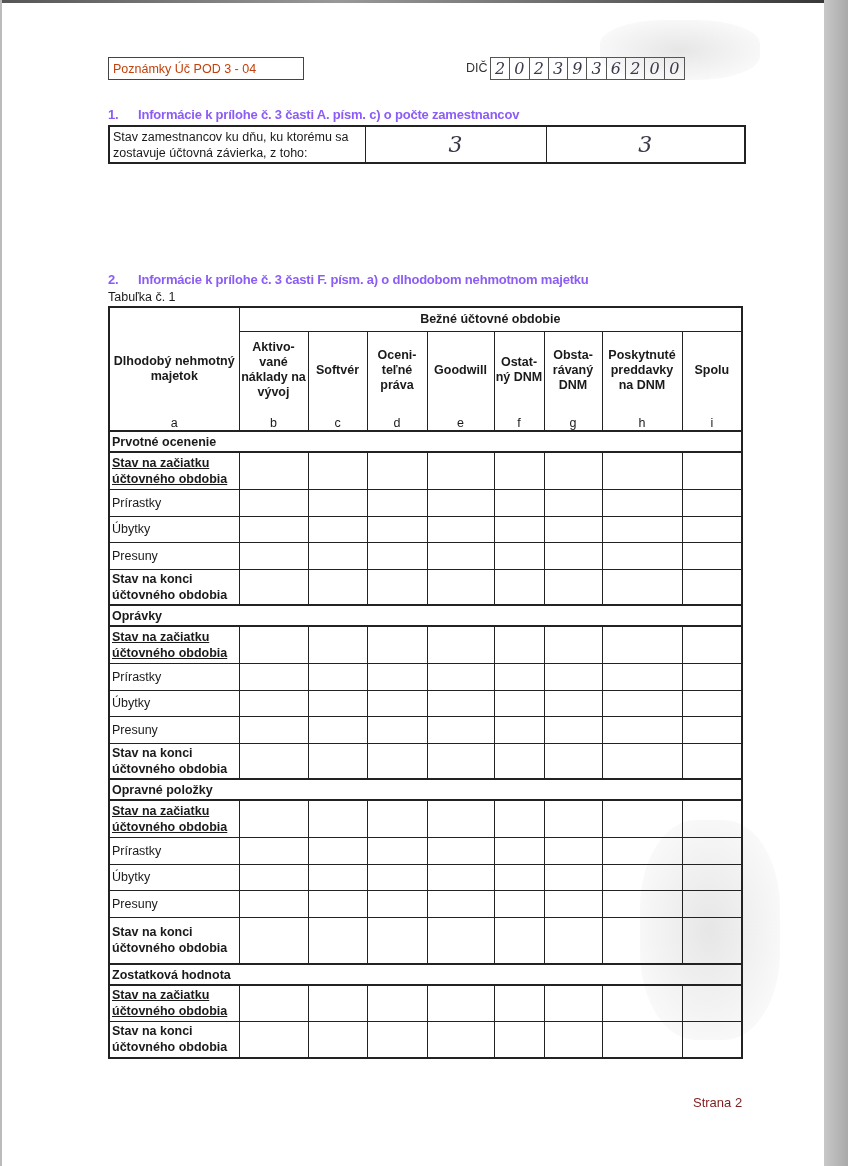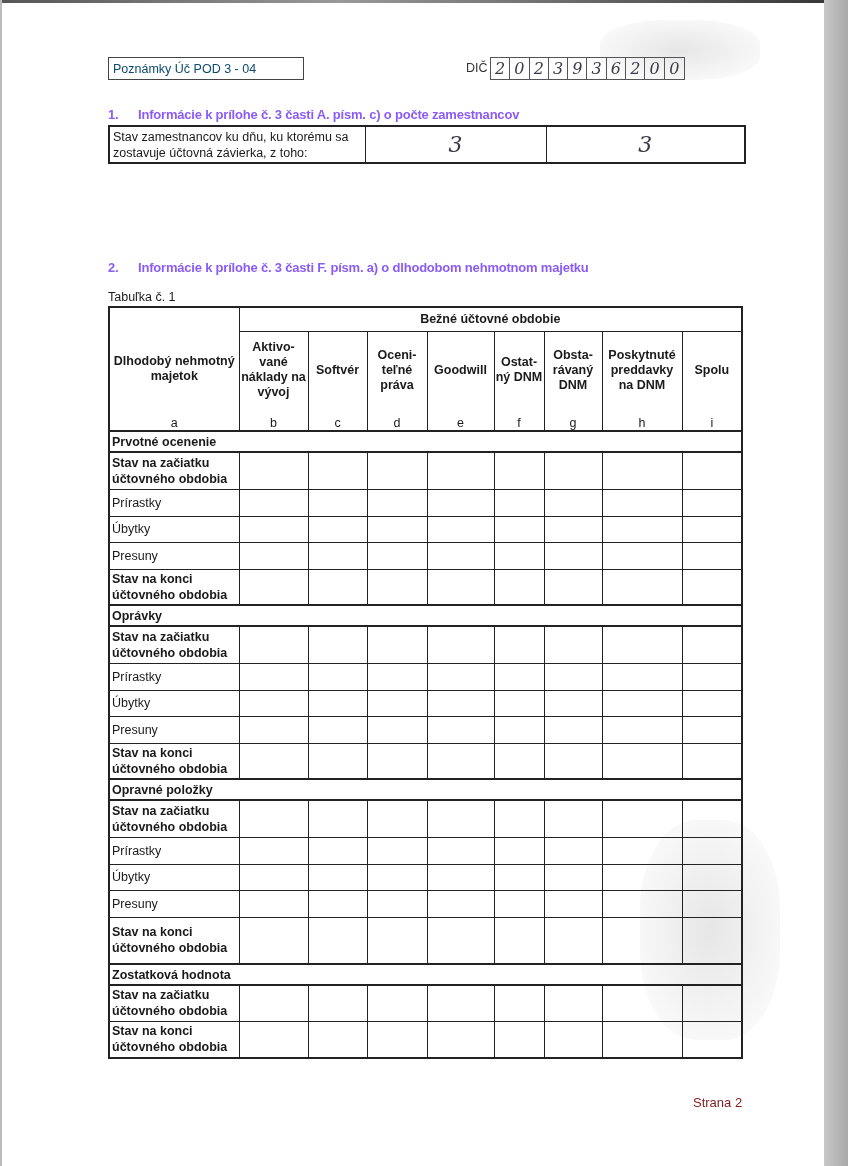--- a/index.html
+++ b/index.html
@@ -3,21 +3,21 @@
 <meta charset="utf-8">
 <style>
   * { box-sizing: border-box; margin: 0; padding: 0; }
   html, body { width: 848px; height: 1166px; background: #ffffff; overflow: hidden; }
   body { position: relative; font-family: "Liberation Sans", sans-serif; color: #1a1a1a; }
   .page-edge-top { position: absolute; left: 0; top: 0; width: 848px; height: 3px; background: linear-gradient(90deg,#555 0%,#999 40%,#666 70%,#333 100%); }
   .page-edge-left { position: absolute; left: 0; top: 0; width: 2px; height: 1166px; background: #bbb; }
   .page-shadow-right { position: absolute; left: 824px; top: 0; width: 24px; height: 1166px; background: linear-gradient(90deg,#c8c8c8,#a9a9a9); }
   .smudge { position: absolute; border-radius: 40%; background: radial-gradient(ellipse at center, rgba(200,200,200,0.45), rgba(255,255,255,0)); pointer-events: none; }
 
-  .form-label-box { position: absolute; left: 108px; top: 57px; width: 196px; height: 23px; border: 1px solid #444; font-size: 12.5px; padding: 4px 0 0 4px; color: #0c4a6e; }
+  .form-label-box { position: absolute; left: 108px; top: 57px; width: 196px; height: 23px; border: 1px solid #444; font-size: 12.5px; padding: 4px 0 0 4px; color: #c2410c; }
   .dic-label { position: absolute; left: 466px; top: 61px; font-size: 12.5px; color: #333; }
   .dic-boxes { position: absolute; left: 490px; top: 57px; height: 23px; display: flex; border: 1px solid #555; }
   .dic-box { width: 19.3px; height: 21px; border-right: 1px solid #555; font-family: "DejaVu Serif", serif; font-style: italic; font-size: 16px; color: #3a3a4a; text-align: center; line-height: 21px; }
   .dic-box:last-child { border-right: none; }
 
   .section-title { position: absolute; left: 108px; font-size: 13px; font-weight: bold; color: #8b5cf6; letter-spacing: -0.2px; }
   .section-title .num { display: inline-block; width: 30px; }
   .tab-label { position: absolute; left: 108px; top: 290px; font-size: 12.5px; color: #1a1a1a; }
 
   table { border-collapse: collapse; position: absolute; table-layout: fixed; }
@@ -28,21 +28,21 @@
   .t1 td.val { text-align: center; font-family: "DejaVu Serif", serif; font-style: italic; font-size: 22px; color: #3a3a4a; vertical-align: middle; }
 
   .t2 { left: 108px; top: 306px; width: 633px; border: 2px solid #222; }
   .t2 th { font-weight: bold; text-align: center; vertical-align: middle; line-height: 15px; font-size: 12.5px; }
   .t2 .letter-row td { text-align: center; font-size: 12.5px; height: 22px; vertical-align: bottom; border-top: none; }
   .t2 .colhdr th { border-bottom: none; }
   .t2 td.section { padding: 1px 2px; font-size: 12.5px; height: 21px; border-top: 2px solid #222; font-weight: bold; }
   .t2 td.rowlbl { padding: 1px 2px; font-size: 12.5px; line-height: 16px; vertical-align: middle; }
   .t2 td.rowlbl.bold { font-weight: bold; }
   .t2 td.cell { }
-  .t2 tr.sec-start td { border-top: 2px solid #222; }
+  .t2 tr.sec-start td { border-top: 2px solid #222; text-decoration: underline; }
 
   .page-number { position: absolute; left: 693px; top: 1095px; font-size: 13px; color: #7f1d1d; }
 </style>
 </head>
 <body>
 
 <div class="page-edge-top"></div>
 <div class="page-edge-left"></div>
 <div class="page-shadow-right"></div>
 <div class="smudge" style="left:600px;top:20px;width:160px;height:60px;"></div>
@@ -75,21 +75,21 @@
     </colgroup>
   <tbody>
   <tr style="height:37px">
     <td class="lbl">Stav zamestnancov ku dňu, ku ktorému sa zostavuje účtovná závierka, z toho:</td>
     <td class="val">3</td>
     <td class="val">3</td>
   </tr>
 </tbody>
   </table>
 
-<div class="section-title" style="top:260px;">
+<div class="section-title" style="top:272px;">
   <span class="num">2.</span><span>Informácie k prílohe č. 3 časti F. písm. a) o dlhodobom nehmotnom majetku</span>
 </div>
 <div class="tab-label">Tabuľka č. 1</div>
 
 <table class="t2" id="t2">
   <colgroup>
     <col style="width:130px">
       <col style="width:69px">
       <col style="width:59px">
       <col style="width:60px">

